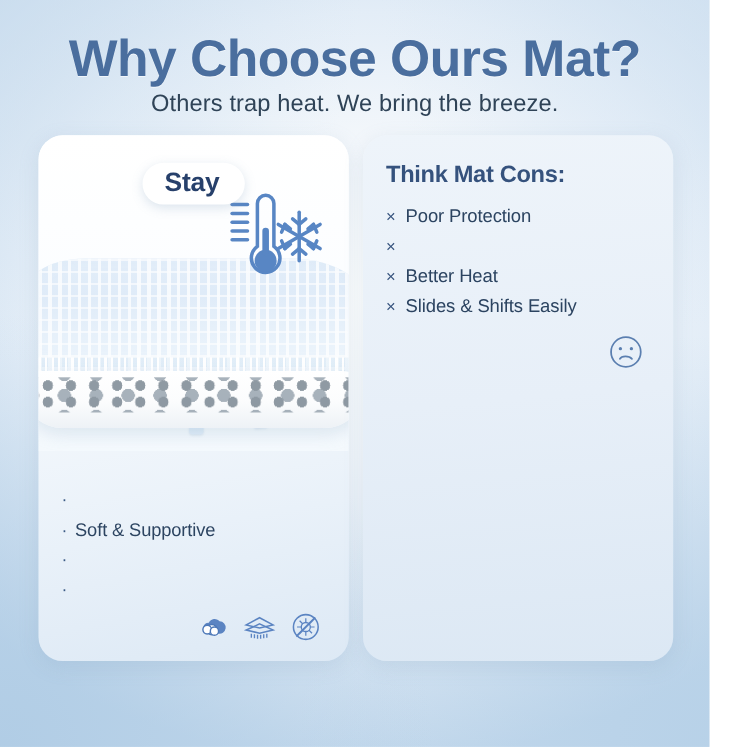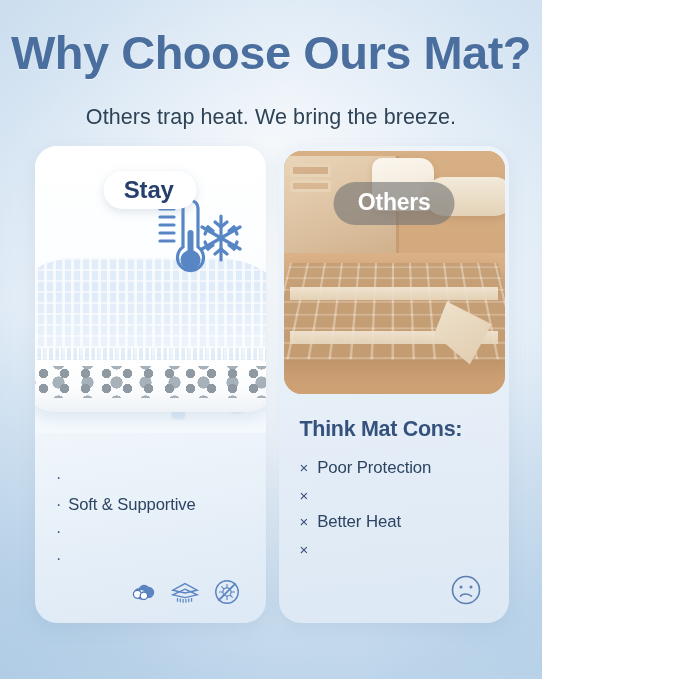--- a/index.html
+++ b/index.html
@@ -5,21 +5,21 @@
   * { box-sizing: border-box; margin: 0; padding: 0; }
 
   html, body {
     width: 679px;
     height: 679px;
     font-family: "Liberation Sans", sans-serif;
   }
 
   #poster {
     position: relative;
-    width: 542px;
+    width: 645px;
     height: 679px;
     overflow: hidden;
     background:
       radial-gradient(ellipse 78% 62% at 52% 40%, #fdfefe 0%, #f3f7fb 34%, #e3edf7 62%, #cfe0f0 86%, #c2d8ec 100%);
   }
   
   #poster::before {
     content: "";
     position: absolute; inset: 0;
     background:
@@ -34,21 +34,21 @@
   .header { position: relative; z-index: 3; text-align: center; padding-top: 28px; }
   .title {
     font-size: 47px;
     font-weight: 700;
     letter-spacing: -0.5px;
     color: #4a6e9e;
     line-height: 1.08;
     text-shadow: 0 1px 0 rgba(255,255,255,.6);
   }
   .subtitle {
-    margin-top: 26px;
+    margin-top: 3px;
     font-size: 21.5px;
     font-weight: 400;
     color: #2f4357;
     letter-spacing: .1px;
   }
 
   
   .cards {
     position: relative;
     z-index: 3;
@@ -420,54 +420,38 @@
               <line x1="12.9" y1="19.1" x2="10" y2="22"></line>
             </g>
             <line x1="6.8" y1="25.2" x2="25.2" y2="6.8" stroke-width="1.8"></line>
           </svg>
         </div>
       </div>
     </div>
 
     <div class="card right">
 
-      <div class="media-right">
-        <div class="photo">
-          <div class="ph-wall"></div>
-          <div class="ph-headboard">
-            <div class="ph-shelf"></div>
-            <div class="ph-shelf2"></div>
-          </div>
-          <div class="ph-pillow"></div>
-          <div class="ph-bolster"></div>
-          <div class="ph-bed"></div>
-          <div class="ph-mat"></div>
-          <div class="ph-stripe ph-s1"></div>
-          <div class="ph-stripe ph-s2"></div>
-          <div class="ph-fold"></div>
-        </div>
-        <div class="others-badge">Others</div>
-      </div>
 
       <div class="body right">
         <div class="head">Think Mat Cons:</div>
         <ul class="list right">
           <li>
             <span class="mark x">×</span>
             <span>Poor Protection</span>
           </li>
           <li>
             <span class="mark x">×</span>
           </li>
           <li>
             <span class="mark x">×</span>
             <span>Better Heat</span>
           </li>
           <li>
             <span class="mark x">×</span>
+            <span>Slides &amp; Shifts Easily</span>
           </li>
         </ul>
 
         <div class="sad-wrap">
           <svg width="34" height="34" viewBox="0 0 34 34" fill="none" stroke="#5b7fb0" stroke-width="1.6">
             <circle cx="17" cy="17" r="13.5"></circle>
             <circle cx="12" cy="14" r="1.5" fill="#5b7fb0" stroke="none"></circle>
             <circle cx="22" cy="14" r="1.5" fill="#5b7fb0" stroke="none"></circle>
             <path d="M11.5 23.2c1.6-3 8.4-3 11 0" stroke-linecap="round"></path>
           </svg>

